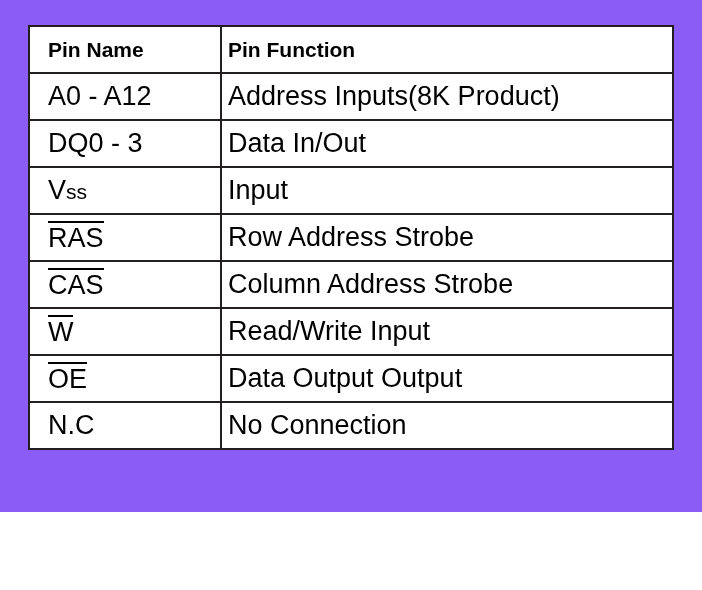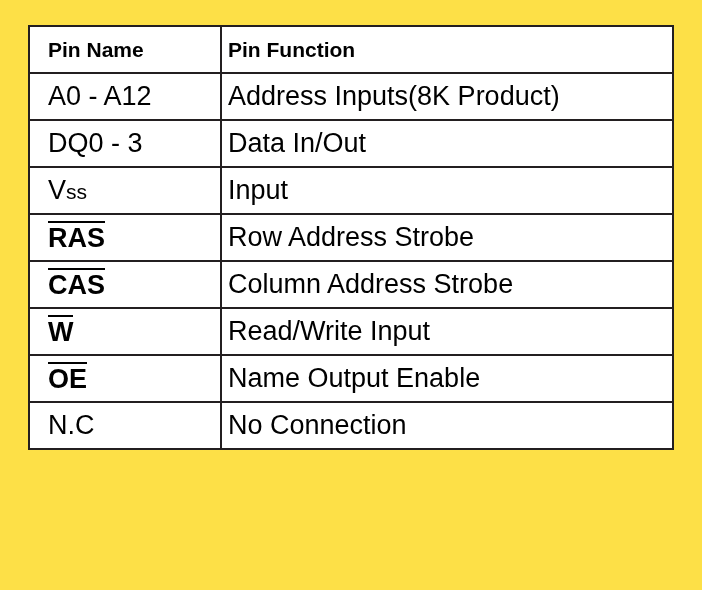--- a/index.html
+++ b/index.html
@@ -11,22 +11,22 @@
   body {
     width: 702px;
     height: 590px;
     font-family: "Liberation Sans", sans-serif;
     color: #000000;
     overflow: hidden;
   }
   .page {
     position: relative;
     width: 702px;
-    height: 590px;
-    background: #fde047;
+    height: 512px;
+    background: #8b5cf6;
   }
   .pin-table {
     position: absolute;
     left: 28px;
     top: 25px;
     width: 644px;
     border-collapse: collapse;
     table-layout: fixed;
     background: #ffffff;
   }
@@ -57,21 +57,20 @@
   .pin-table th.cell-func {
     padding-left: 6px;
   }
 
   
   .ovl {
     display: inline-block;
     border-top: 2px solid #000000;
     padding-top: 1px;
     line-height: 1.05;
-    font-weight: bold;
   }
 
   
   .sc {
     font-size: 0.78em;
   }
 </style>
 </head>
 <body>
 
@@ -107,21 +106,21 @@
         <tr>
           <td class="cell-name"><span class="ovl">CAS</span></td>
           <td class="cell-func"><span>Column Address Strobe</span></td>
         </tr>
         <tr>
           <td class="cell-name"><span class="ovl">W</span></td>
           <td class="cell-func"><span>Read/Write Input</span></td>
         </tr>
         <tr>
           <td class="cell-name"><span class="ovl">OE</span></td>
-          <td class="cell-func"><span>Name Output Enable</span></td>
+          <td class="cell-func"><span>Data Output Output</span></td>
         </tr>
         <tr>
           <td class="cell-name"><span>N.C</span></td>
           <td class="cell-func"><span>No Connection</span></td>
         </tr>
       </tbody>
   </table>
 </div>
 
 </body></html>

